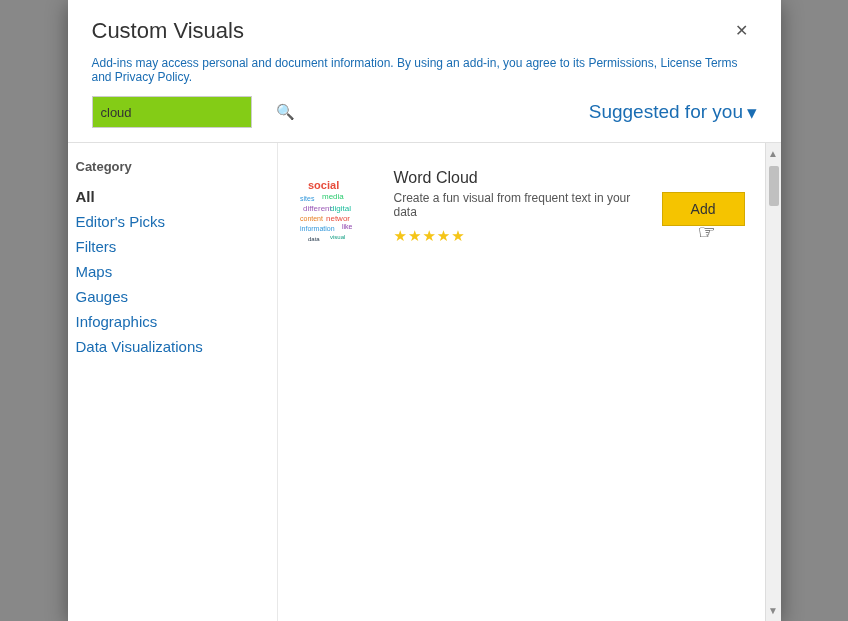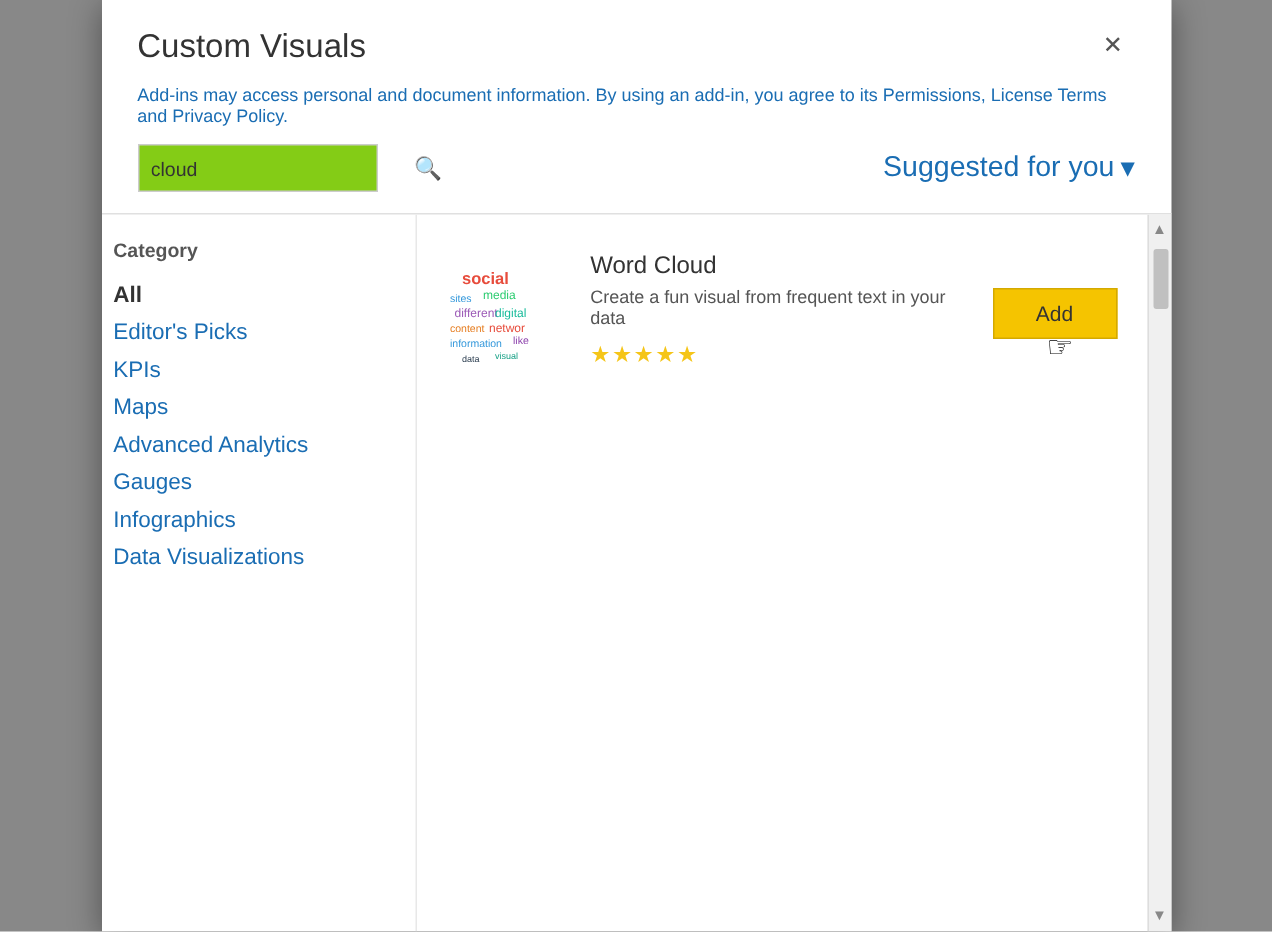--- a/index.html
+++ b/index.html
@@ -235,23 +235,22 @@
       <span>▾</span>
     </button>
   </div>
 
   <div class="main-content">
 
     <div class="sidebar">
       <div class="category-label">Category</div>
       <span class="category-item active">All</span>
       <span class="category-item">Editor's Picks</span>
-      <span class="category-item">KPIs</span>
+      <span class="category-item">Filters</span>
       <span class="category-item">Maps</span>
-      <span class="category-item">Advanced Analytics</span>
       <span class="category-item">Gauges</span>
       <span class="category-item">Infographics</span>
       <span class="category-item">Data Visualizations</span>
     </div>
 
     <div class="results-area">
       <div class="result-item">
 
         <div class="visual-thumbnail">
           <svg class="word-cloud-svg" viewBox="0 0 80 80" xmlns="http://www.w3.org/2000/svg">

